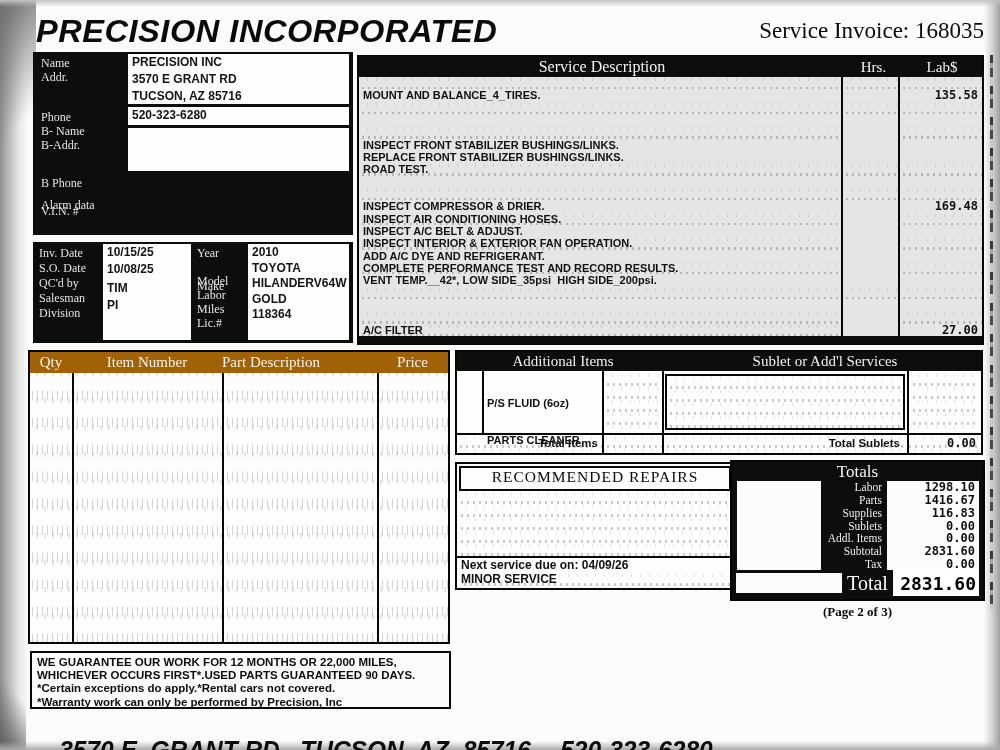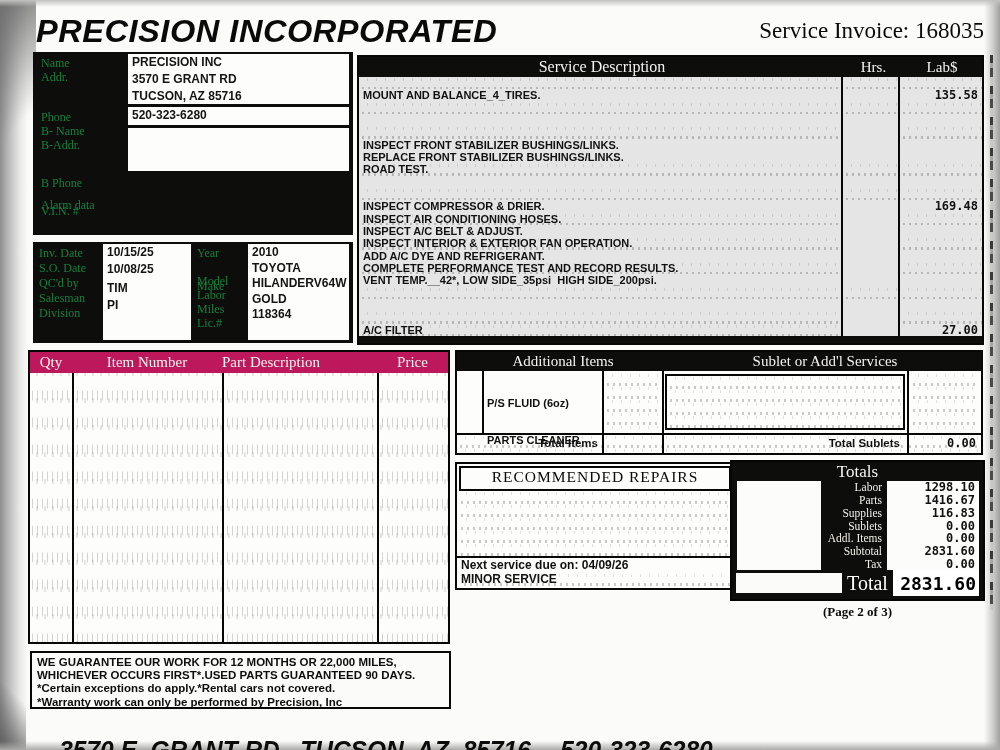--- a/index.html
+++ b/index.html
@@ -13,38 +13,38 @@
   .edge-top{position:absolute;top:0;left:0;right:0;height:7px;background:linear-gradient(180deg,#c2c2c0,rgba(255,255,255,0));}
   .edge-bottom{position:absolute;bottom:0;left:0;right:0;height:9px;background:linear-gradient(0deg,#ababa9,rgba(255,255,255,0));}
   
   .speckle{background-image:radial-gradient(rgba(0,0,0,0.20) 0.8px,transparent 1px),radial-gradient(rgba(0,0,0,0.11) 0.8px,transparent 1px);background-size:6px 13px,9px 13px;background-position:1px 5px,4px 9px;}
   .stripes{background-image:radial-gradient(rgba(0,0,0,0.16) 0.8px,transparent 1px),radial-gradient(rgba(0,0,0,0.09) 0.8px,transparent 1px);background-size:5px 27px,8px 27px;background-position:0 9px,3px 14px;}
   
   .company{position:absolute;left:36px;top:14px;font:italic 700 31px "Liberation Sans",sans-serif;letter-spacing:.5px;transform:scaleX(1.05);transform-origin:left;color:#0a0a0a;}
   .invoice{position:absolute;right:16px;top:18px;font:400 23px "Liberation Serif",serif;color:#0a0a0a;}
   
   .panel{position:absolute;background:#0d0d0c;}
-  .flab{position:absolute;font:400 12px "Liberation Serif",serif;color:#15803d;white-space:pre;}
+  .flab{position:absolute;font:400 12px "Liberation Serif",serif;color:#e5e5e5;white-space:pre;}
   .vbox{position:absolute;background:#fdfdfc;color:#141414;font:700 12px "Liberation Sans",sans-serif;overflow:hidden;}
   .vline{line-height:15px;padding:2px 4px 0;white-space:pre;}
   
   .svc{position:absolute;left:357px;top:55px;width:627px;height:290px;background:#e5e5e5;border:2px solid #070707;box-sizing:border-box;}
   .svc-head{height:20px;background:#0d0d0c;display:flex;align-items:center;color:#f4f3ef;font:400 16px "Liberation Serif",serif;}
   .svc-head .h-desc{flex:1;text-align:center;}
   .svc-head .h-hrs{width:57px;text-align:center;font-size:15px;}
   .svc-head .h-lab{width:80px;text-align:center;font-size:15px;}
   .svc-body{position:absolute;left:0;right:0;top:20px;bottom:7px;display:flex;flex-direction:column;}
   .srow{flex:1;display:flex;min-height:0;}
   .stxt{flex:1;font:700 11px/12.4px "Liberation Sans",sans-serif;padding-left:4px;white-space:pre;overflow:hidden;color:#111;}
   .shrs{width:55px;border-left:2px solid #070707;}
   .slab{width:78px;border-left:2px solid #070707;text-align:right;padding-right:4px;font:700 12px/12.4px "DejaVu Sans Mono",monospace;color:#111;}
   .svc-bottom{position:absolute;left:0;right:0;bottom:0;height:7px;background:#0d0d0c;}
   
   .parts{position:absolute;left:28px;top:350px;width:422px;height:294px;background:#fdfdfc;border:2px solid #070707;box-sizing:border-box;}
-  .parts-head{height:21px;background:#be185d;display:flex;align-items:center;color:#f4f3ef;font:400 15px "Liberation Serif",serif;}
+  .parts-head{height:21px;background:#a16207;display:flex;align-items:center;color:#f4f3ef;font:400 15px "Liberation Serif",serif;}
   .parts-body{position:absolute;left:0;right:0;top:21px;bottom:0;}
   .pcol-line{position:absolute;top:0;bottom:0;width:2px;background:#070707;}
   
   .addl{position:absolute;left:455px;top:350px;width:528px;height:105px;background:#fdfdfc;border:2px solid #070707;box-sizing:border-box;}
   .addl-head{height:19px;background:#0d0d0c;display:flex;align-items:center;color:#f4f3ef;font:400 15px "Liberation Serif",serif;}
   .addl-body{position:absolute;left:0;right:0;top:19px;bottom:0;}
   .aline{position:absolute;width:2px;background:#070707;}
   .items{position:absolute;left:30px;top:1px;font:700 11px/12.4px "Liberation Sans",sans-serif;color:#111;white-space:pre;}
   .subbox{position:absolute;left:208px;top:3px;width:240px;height:56px;border:2px solid #070707;box-sizing:border-box;}
   .tot-row{position:absolute;left:0;right:0;bottom:0;height:18px;border-top:2px solid #070707;display:flex;align-items:center;font:700 11.5px "Liberation Sans",sans-serif;color:#111;}

